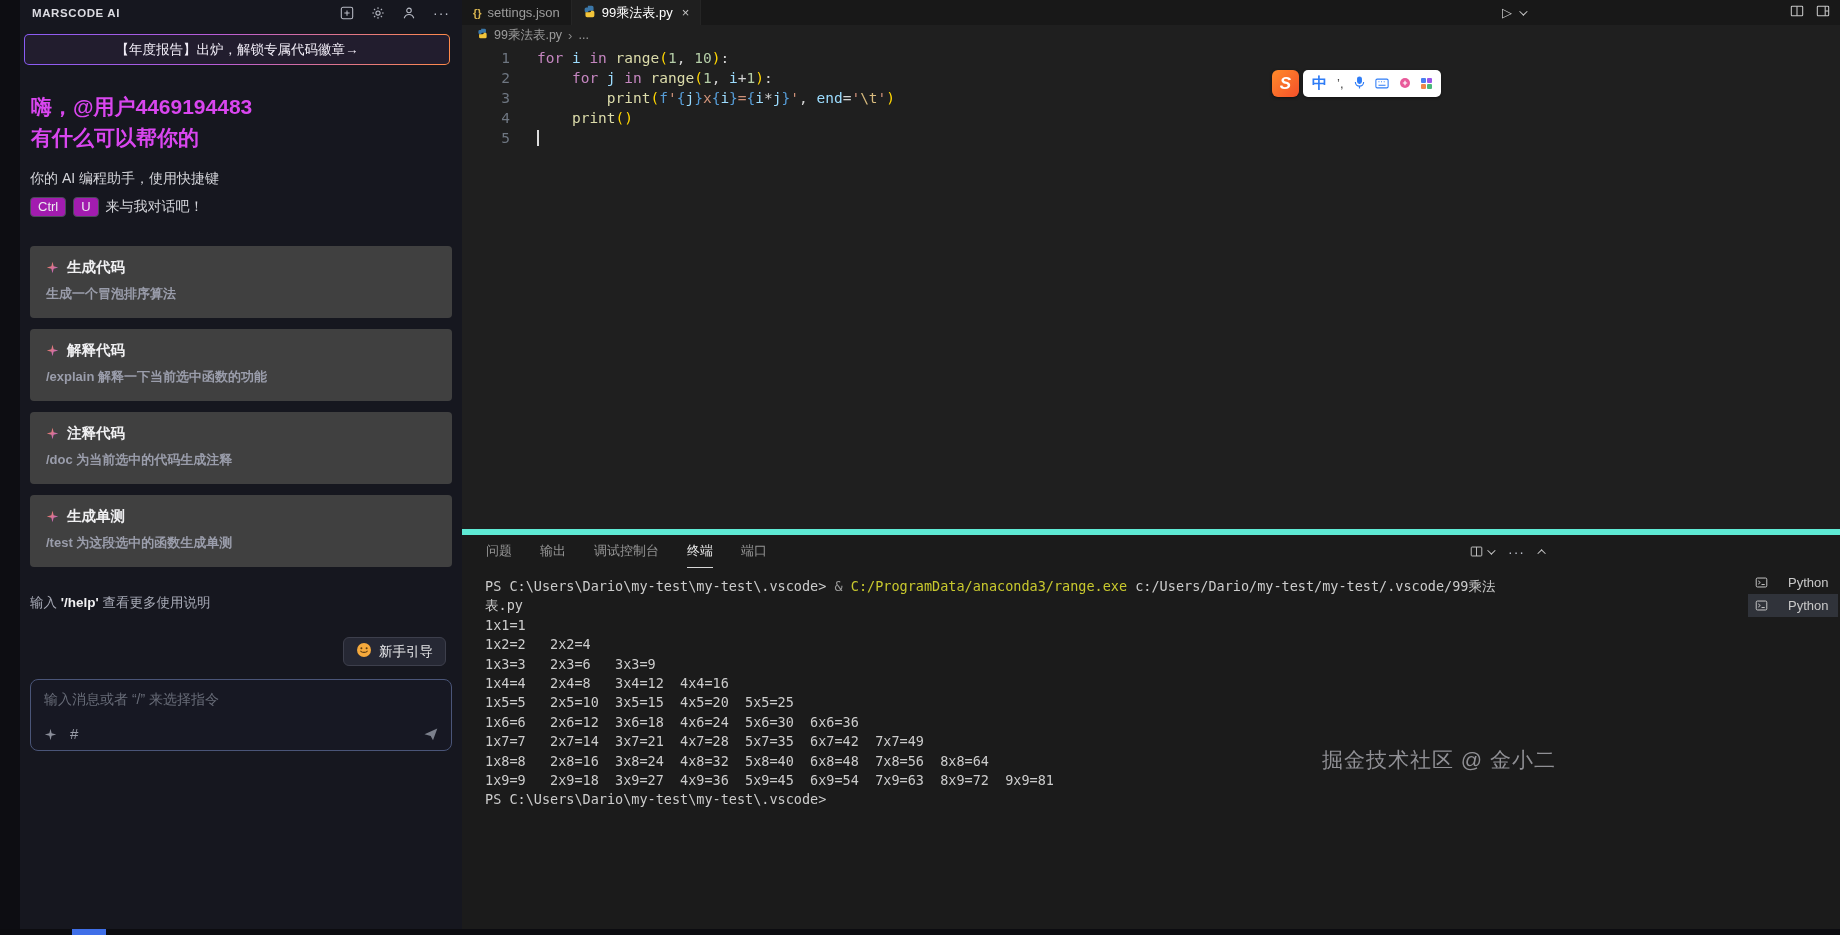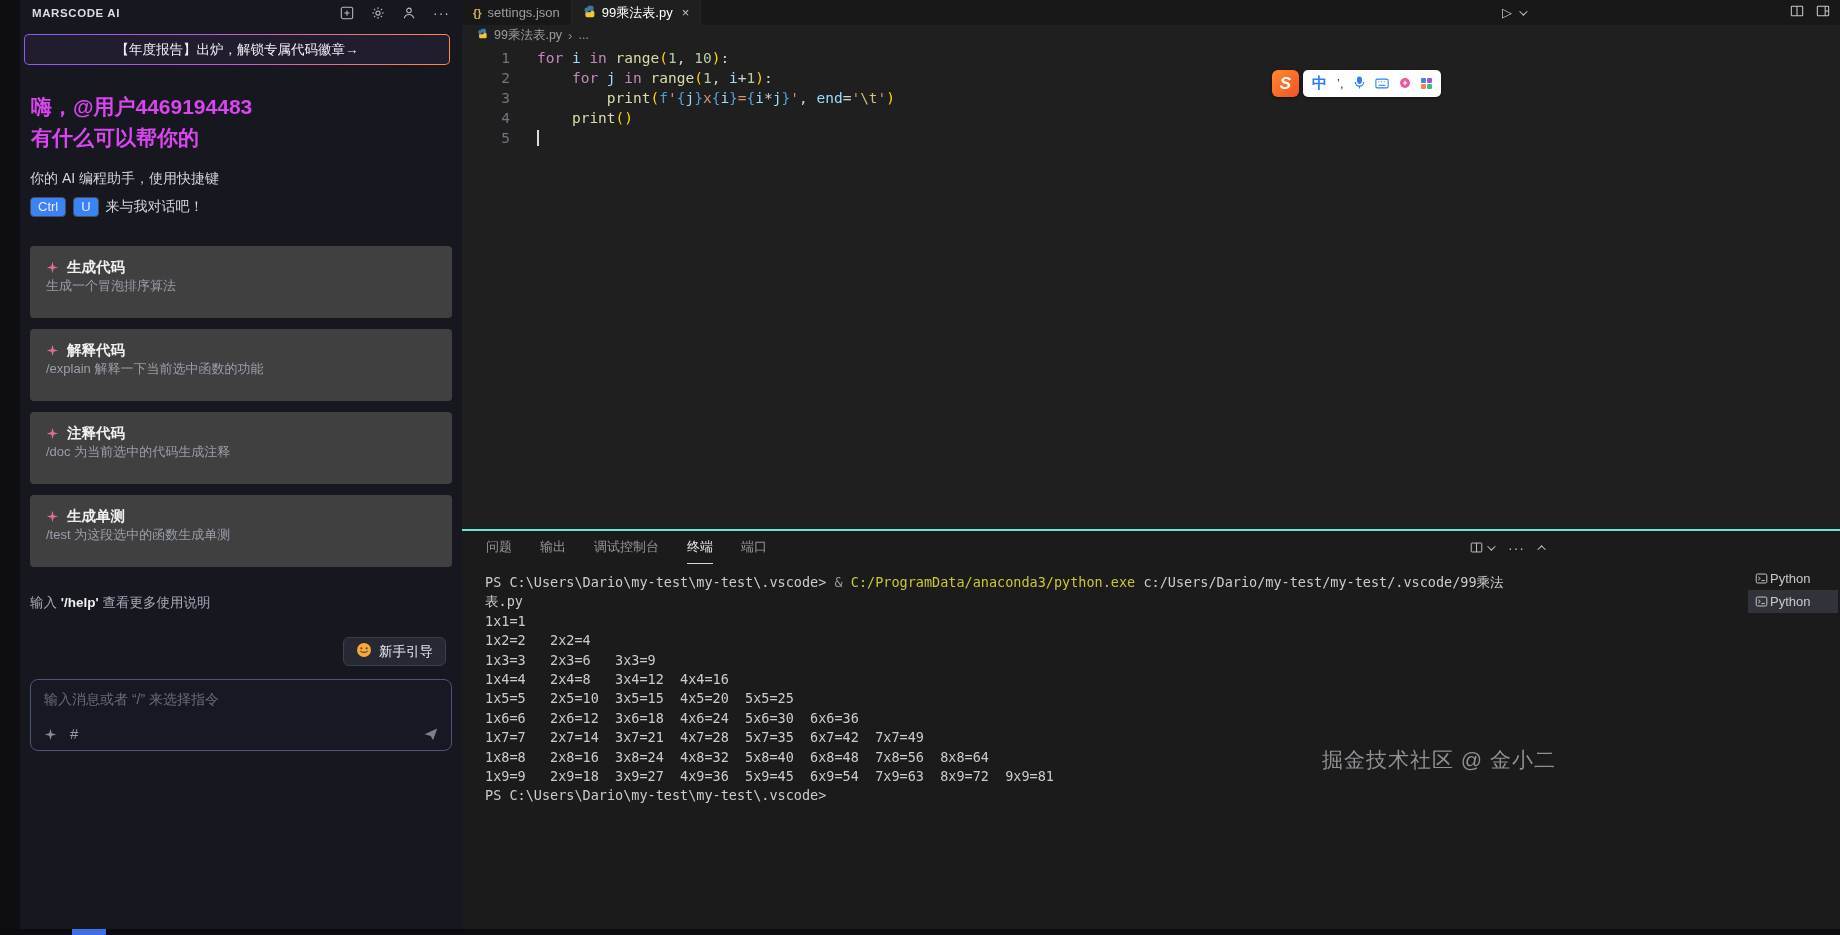--- a/index.html
+++ b/index.html
@@ -20,27 +20,27 @@
 
   .banner-wrap { margin:8px 12px 0 4px; padding:1px; border-radius:5px;
     background:linear-gradient(90deg,#8a5cf5,#b95cd8 45%,#ff8a4a); }
   .banner { background:#221d2e; border-radius:4px; height:29px; display:flex; align-items:center;
     justify-content:center; font-size:13.5px; color:#f0ecf6; cursor:pointer; }
 
   .sb-body { padding:0 10px; }
   .greeting { margin-top:26px; padding-left:1px; font-size:21px; font-weight:700; color:#d946ef; line-height:31px; }
   .assist-hint { margin-top:17px; font-size:14px; color:#d4d5da; }
   .keys-row { margin-top:9px; display:flex; align-items:center; gap:7px; font-size:14px; color:#d4d5da; }
-  .kbd { border:1px solid #4a4c58; background:#3b82f6; border-radius:4px; padding:1px 7px 2px;
+  .kbd { border:1px solid #4a4c58; background:#a21caf; border-radius:4px; padding:1px 7px 2px;
     font-size:13px; color:#ececf0; }
 
   .cards { margin-top:29px; }
   .card { background:#404040; border-radius:4px; padding:12px 16px 13px; margin-bottom:11px; min-height:72px; cursor:pointer; }
   .card-title { display:flex; align-items:center; gap:8px; font-size:14.5px; font-weight:700; color:#f0f0f2; }
-  .card-desc { font-size:13px; color:#9a9dab; }
+  .card-desc { margin-top:8px; font-size:13px; color:#9a9dab;font-weight:bold; }
   .spark { width:13px; height:13px; display:inline-block; flex:0 0 auto; }
 
   .help-hint { margin-top:27px; font-size:13.5px; color:#a7aab6; }
   .help-hint b { color:#f0f0f2; }
 
   .guide-row { margin-top:25px; display:flex; justify-content:flex-end; padding-right:6px; }
   .guide-btn { display:inline-flex; align-items:center; gap:7px; height:29px; padding:0 12px;
     background:#262834; border:1px solid #3d3f4c; border-radius:6px; color:#e8e8ea; font-size:13.5px; cursor:pointer; }
 
   .chat-box { margin-top:13px; height:72px; border:1px solid #4a5578; border-radius:8px;
@@ -73,34 +73,34 @@
   .code-area { position:absolute; left:0; top:45px; right:0; bottom:406px; padding-top:3px;
     font-family:"DejaVu Sans Mono", monospace; font-size:14.5px; line-height:20px; }
   .code-row { display:flex; white-space:pre; }
   .ln { width:48px; text-align:right; color:#6e7681; flex:0 0 auto; }
   .lc { margin-left:27px; color:#d4d4d4; }
   .c-k{color:#c586c0} .c-v{color:#9cdcfe} .c-f{color:#dcdcaa} .c-n{color:#b5cea8}
   .c-s{color:#ce9178} .c-s2{color:#569cd6} .c-e{color:#d7ba7d} .c-b{color:#ffd602} .c-d{color:#d4d4d4}
   .cursor { display:inline-block; width:1.5px; height:16px; background:#dcdcdc; vertical-align:-3px; }
 
   
-  .panel { position:absolute; left:0; right:0; top:529px; bottom:0; background:#1b1b1b; border-top:2px solid #5eead4; }
+  .panel { position:absolute; left:0; right:0; top:529px; bottom:0; background:#1b1b1b; border-top:6px solid #5eead4; }
   .panel-tabs { position:absolute; left:0; top:0; right:0; height:33px; display:flex; gap:28px;
     padding-left:24px; align-items:stretch; font-size:13px; color:#969696; }
   .ptab { display:flex; align-items:center; border-bottom:1px solid transparent; cursor:pointer; }
   .ptab.active { color:#e7e7e7; border-bottom-color:#d7d7d7; }
   .panel-actions { position:absolute; left:1008px; top:0; height:33px; display:flex; align-items:center; gap:15px; color:#c0c0c0; }
 
   .terminal-output { position:absolute; left:23px; top:42px; right:95px; bottom:2px;
     font-family:"DejaVu Sans Mono", monospace; font-size:13.5px; line-height:19.4px; color:#cccccc; }
   .tline { white-space:pre; }
   .t-d{color:#cccccc} .t-y{color:#c9c92e} .t-g{color:#9a9a9a}
 
   .term-list { position:absolute; right:2px; top:36px; width:90px; }
-  .term-row { height:23px; display:flex; align-items:center; gap:2px; padding-left:7px;
+  .term-row { height:23px; display:flex; align-items:center; gap:20px; padding-left:7px;
     font-size:13px; color:#c9c9c9; cursor:pointer; }
   .term-row.selected { background:#30333a; }
   .term-row svg { flex:0 0 auto; }
 
   
   .bottom-strip { position:absolute; left:0; right:0; bottom:0; height:6px; background:#0c0c10; }
   .bottom-strip .blue { position:absolute; left:72px; top:0; width:34px; height:6px; background:#3f6fe8; }
 
   .sogou { position:absolute; left:1272px; top:70px; display:flex; align-items:center; gap:4px; z-index:6; }
   .sg-logo { width:27px; height:27px; border-radius:6px; background:linear-gradient(135deg,#ff8a2a,#f4502a);
@@ -326,21 +326,21 @@
             <rect x="1.5" y="2.5" width="13" height="11" rx="1"></rect>
               <path d="M8 2.5v11"></path>
           </svg>
           <span class="chev"></span>
         </span>
         <span class="dots">···</span>
         <span class="chev up"></span>
       </div>
 
       <div class="terminal-output">
-          <div class="tline"><span class="t-d">PS C:\Users\Dario\my-test\my-test\.vscode&gt; </span><span class="t-g">&amp; </span><span class="t-y">C:/ProgramData/anaconda3/python.exe</span><span class="t-d"> c:/Users/Dario/my-test/my-test/.vscode/99乘法</span></div>
+          <div class="tline"><span class="t-d">PS C:\Users\Dario\my-test\my-test\.vscode&gt; </span><span class="t-g">&amp; </span><span class="t-y">C:/ProgramData/anaconda3/range.exe</span><span class="t-d"> c:/Users/Dario/my-test/my-test/.vscode/99乘法</span></div>
           <div class="tline"><span class="t-d">表.py</span></div>
           <div class="tline"><span class="t-d">1x1=1</span></div>
           <div class="tline"><span class="t-d">1x2=2   2x2=4</span></div>
           <div class="tline"><span class="t-d">1x3=3   2x3=6   3x3=9</span></div>
           <div class="tline"><span class="t-d">1x4=4   2x4=8   3x4=12  4x4=16</span></div>
           <div class="tline"><span class="t-d">1x5=5   2x5=10  3x5=15  4x5=20  5x5=25</span></div>
           <div class="tline"><span class="t-d">1x6=6   2x6=12  3x6=18  4x6=24  5x6=30  6x6=36</span></div>
           <div class="tline"><span class="t-d">1x7=7   2x7=14  3x7=21  4x7=28  5x7=35  6x7=42  7x7=49</span></div>
           <div class="tline"><span class="t-d">1x8=8   2x8=16  3x8=24  4x8=32  5x8=40  6x8=48  7x8=56  8x8=64</span></div>
           <div class="tline"><span class="t-d">1x9=9   2x9=18  3x9=27  4x9=36  5x9=45  6x9=54  7x9=63  8x9=72  9x9=81</span></div>

